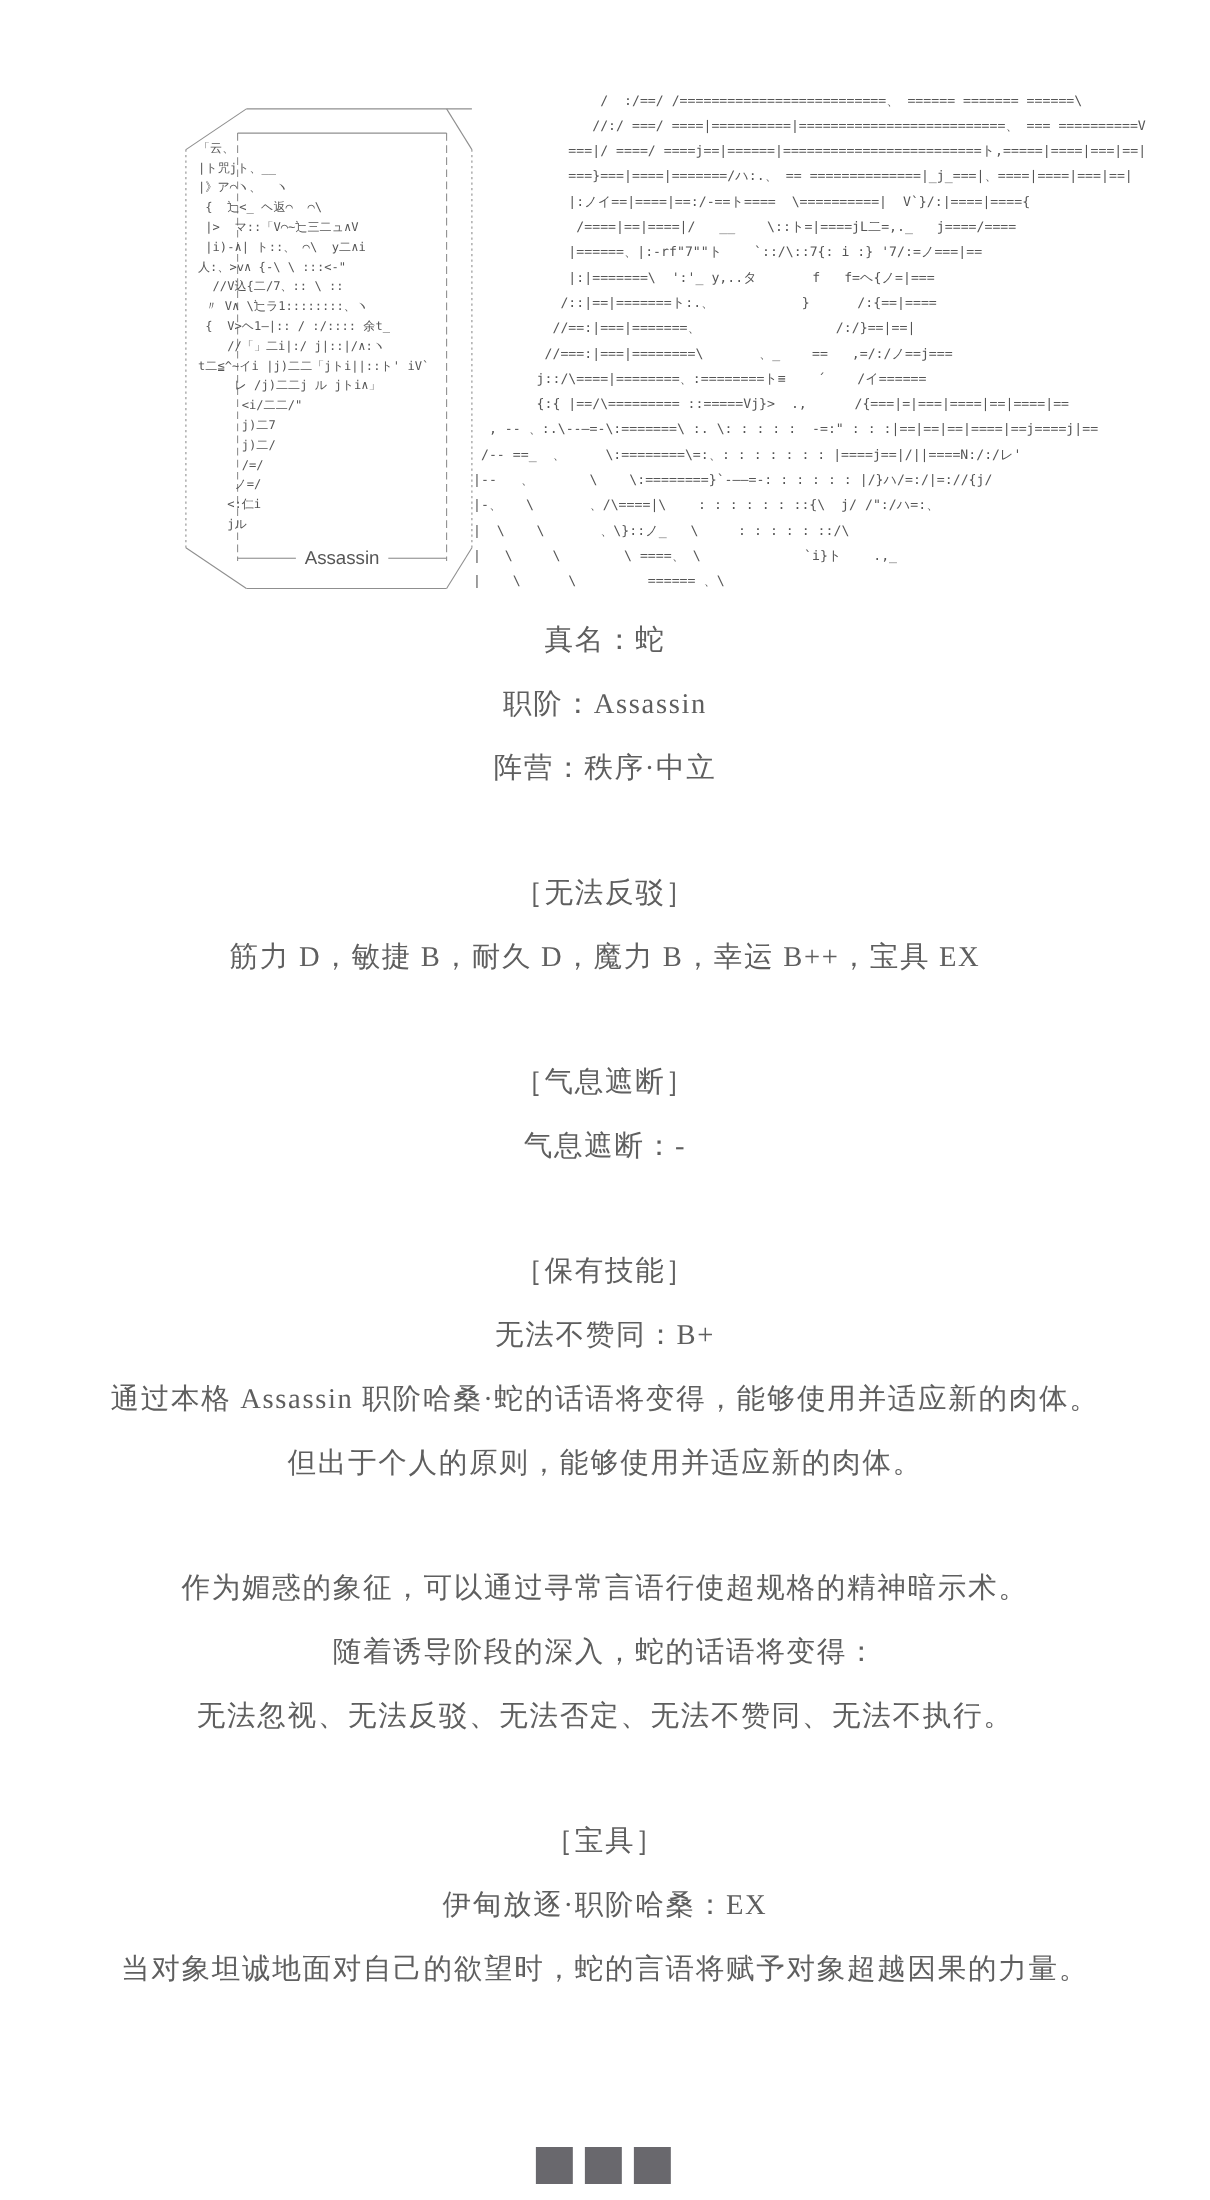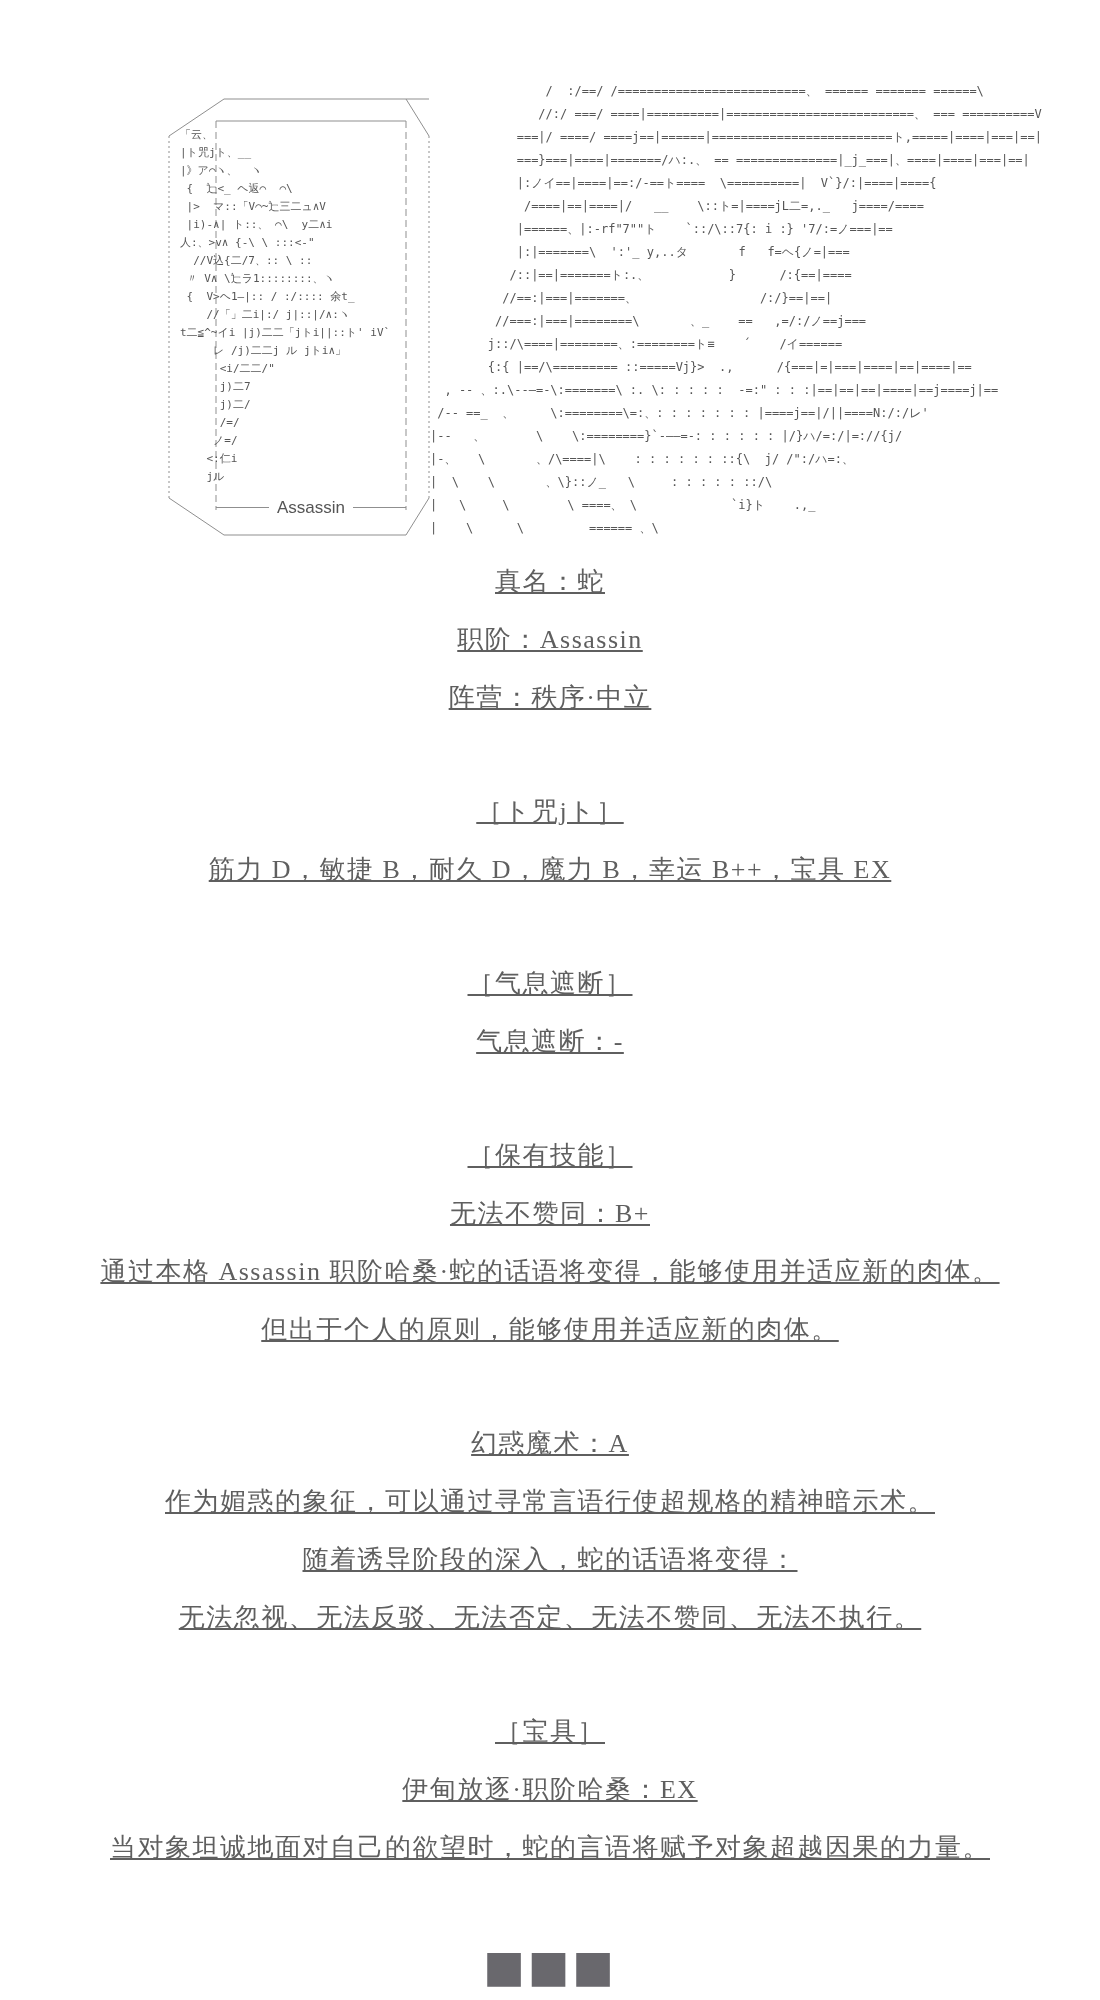--- a/index.html
+++ b/index.html
@@ -41,21 +41,21 @@
     position:absolute;left:430px;top:80px;margin:0;
     font-family:"DejaVu Sans Mono",monospace;
     font-size:12px;line-height:23px;color:var(--aa-color);
     white-space:pre;
   }
   
   .sheet{
     position:absolute;left:0;top:553px;width:1100px;
     text-align:center;color:var(--text-color);
   }
-  .group{margin:0 0 56px 0;text-decoration:underline;}
+  .group{margin:0 0 56px 0;}
   .line{
     margin:0;font-size:26px;line-height:58px;letter-spacing:1.5px;
     font-family:"Liberation Serif","DejaVu Serif",serif;
   }
   
   .footer-marker{
     position:absolute;left:0;top:1944px;width:1100px;text-align:center;
     font-family:"DejaVu Sans",sans-serif;
     font-size:44px;line-height:44px;letter-spacing:3px;color:#69686d;
   }
@@ -129,35 +129,34 @@
 |   \     \        \ ====、 \             `i}ト    .,_
 |    \      \         ====== 、\</pre>
 
   <main class="sheet">
       <div class="group">
         <p class="line">真名：蛇</p>
         <p class="line">职阶：Assassin</p>
         <p class="line">阵营：秩序·中立</p>
       </div>
       <div class="group">
-        <p class="line">［ト咒jト］</p>
+        <p class="line">［无法反驳］</p>
         <p class="line">筋力 D，敏捷 B，耐久 D，魔力 B，幸运 B++，宝具 EX</p>
       </div>
       <div class="group">
         <p class="line">［气息遮断］</p>
         <p class="line">气息遮断：-</p>
       </div>
       <div class="group">
         <p class="line">［保有技能］</p>
         <p class="line">无法不赞同：B+</p>
         <p class="line">通过本格 Assassin 职阶哈桑·蛇的话语将变得，能够使用并适应新的肉体。</p>
         <p class="line">但出于个人的原则，能够使用并适应新的肉体。</p>
       </div>
       <div class="group">
-        <p class="line">幻惑魔术：A</p>
         <p class="line">作为媚惑的象征，可以通过寻常言语行使超规格的精神暗示术。</p>
         <p class="line">随着诱导阶段的深入，蛇的话语将变得：</p>
         <p class="line">无法忽视、无法反驳、无法否定、无法不赞同、无法不执行。</p>
       </div>
       <div class="group">
         <p class="line">［宝具］</p>
         <p class="line">伊甸放逐·职阶哈桑：EX</p>
         <p class="line">当对象坦诚地面对自己的欲望时，蛇的言语将赋予对象超越因果的力量。</p>
       </div>
     </main>

